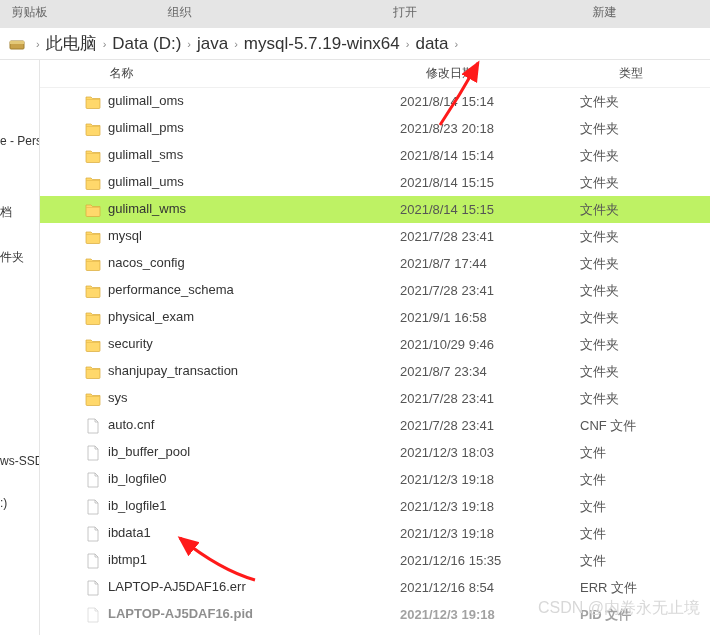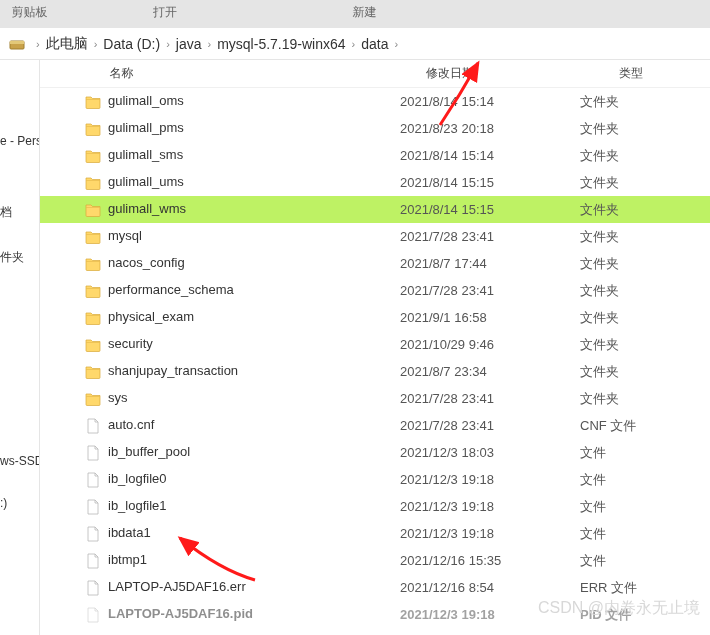--- a/index.html
+++ b/index.html
@@ -2,21 +2,21 @@
 <html><head>
 <meta charset="utf-8">
 <style>
 * { margin: 0; padding: 0; box-sizing: border-box; font-family: "Microsoft YaHei", "Segoe UI", sans-serif; }
 body { width: 710px; height: 635px; overflow: hidden; background: #fff; font-size: 13px; color: #333; position: relative; }
 .ribbon { height: 28px; display: flex; border-bottom: 1px solid #e5e5e5; background: #e5e5e5; }
 .ribbon-group { padding: 4px 0 0 0; color: #666; font-size: 12px; text-align: center; border-right: 1px solid #e5e5e5; }
 .rg1 { width: 60px; } .rg2 { width: 240px; } .rg3 { width: 190px; } .rg4 { width: 210px; border-right: none; }
 .addr-bar { height: 32px; display: flex; align-items: center; padding-left: 8px; border-bottom: 1px solid #e5e5e5; }
 .addr-icon { width: 18px; height: 18px; display: flex; align-items: center; justify-content: center; margin-right: 4px; }
-.crumb { display: flex; align-items: center; color: #333; font-size: 14px; }
+.crumb { display: flex; align-items: center; color: #333; font-size: 17px; }
 .crumb-sep { color: #888; margin: 0 6px; font-size: 11px; }
 .main { display: flex; height: 575px; }
 .sidebar { width: 40px; height: 100%; border-right: 1px solid #e5e5e5; padding-top: 60px; font-size: 12px; color: #333; }
 .sidebar-item { padding: 14px 2px 14px 0; white-space: nowrap; overflow: hidden; }
 .content { flex: 1; overflow: hidden; }
 .headers { display: flex; height: 28px; align-items: center; border-bottom: 1px solid #f0f0f0; color: #444; font-size: 12px; gap: 29px; }
 .col-spacer { width: 40px; }
 .col-name { width: 320px; padding-left: 4px; }
 .col-date { width: 180px; }
 .col-type { width: 100px; }
@@ -30,20 +30,21 @@
 .icon-folder, .icon-file { width: 18px; height: 18px; display: inline-block; flex-shrink: 0; }
 .arrow-red { position: absolute; pointer-events: none; }
 .watermark { position: absolute; right: 10px; bottom: 16px; color: #d8d8d8; font-size: 16px; font-family: sans-serif; }
 .cut-row { opacity: 0.55; font-weight: bold; }
 </style>
 </head>
 <body>
 
 <div class="ribbon">
   <div class="ribbon-group rg1">剪贴板</div>
+  <div class="ribbon-group rg2">组织</div>
   <div class="ribbon-group rg4">打开</div>
   <div class="ribbon-group rg3">新建</div>
 </div>
 
 <div class="addr-bar">
   <span class="addr-icon">
     <svg width="16" height="16" viewBox="0 0 16 16">
         <rect x="1" y="5" width="14" height="8" rx="1" fill="#c9a24a" stroke="#a07f2e"></rect>
         <rect x="1" y="5" width="14" height="3" fill="#e3c878"></rect>
       </svg>

